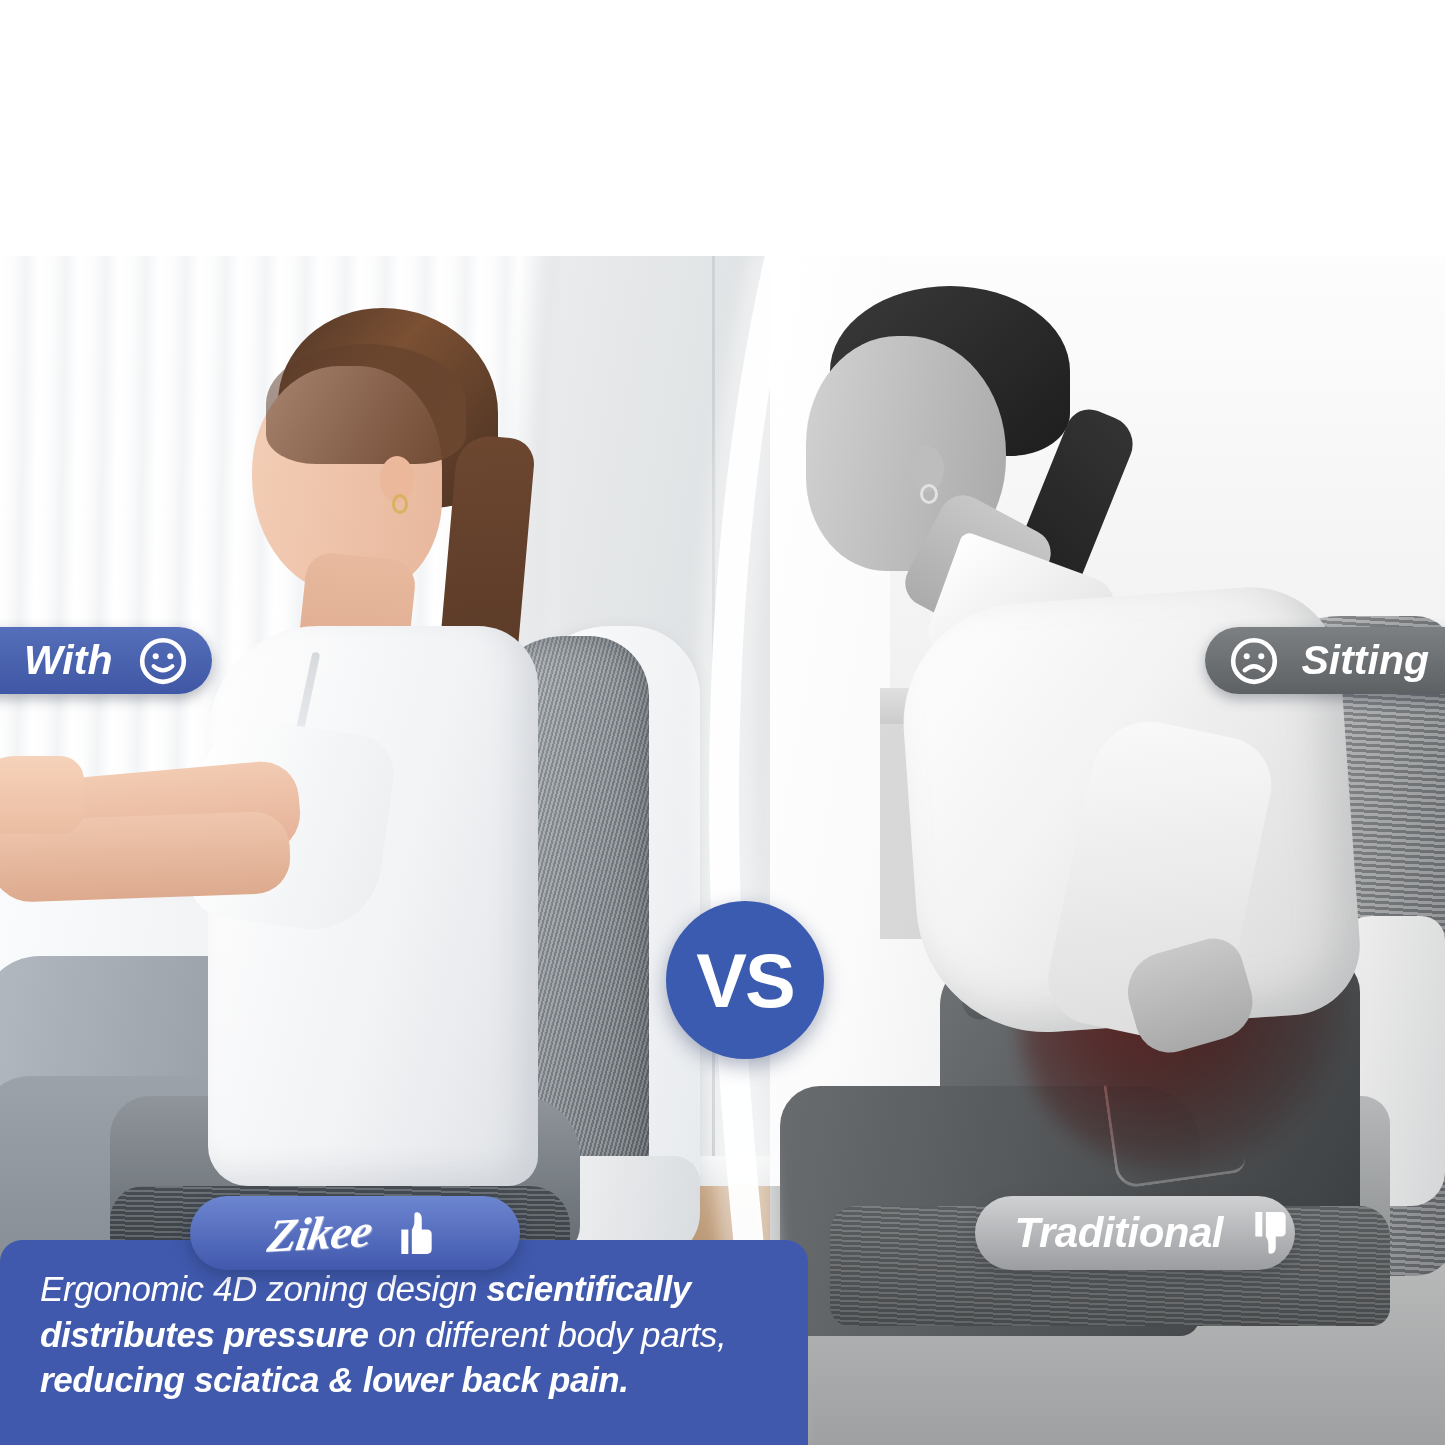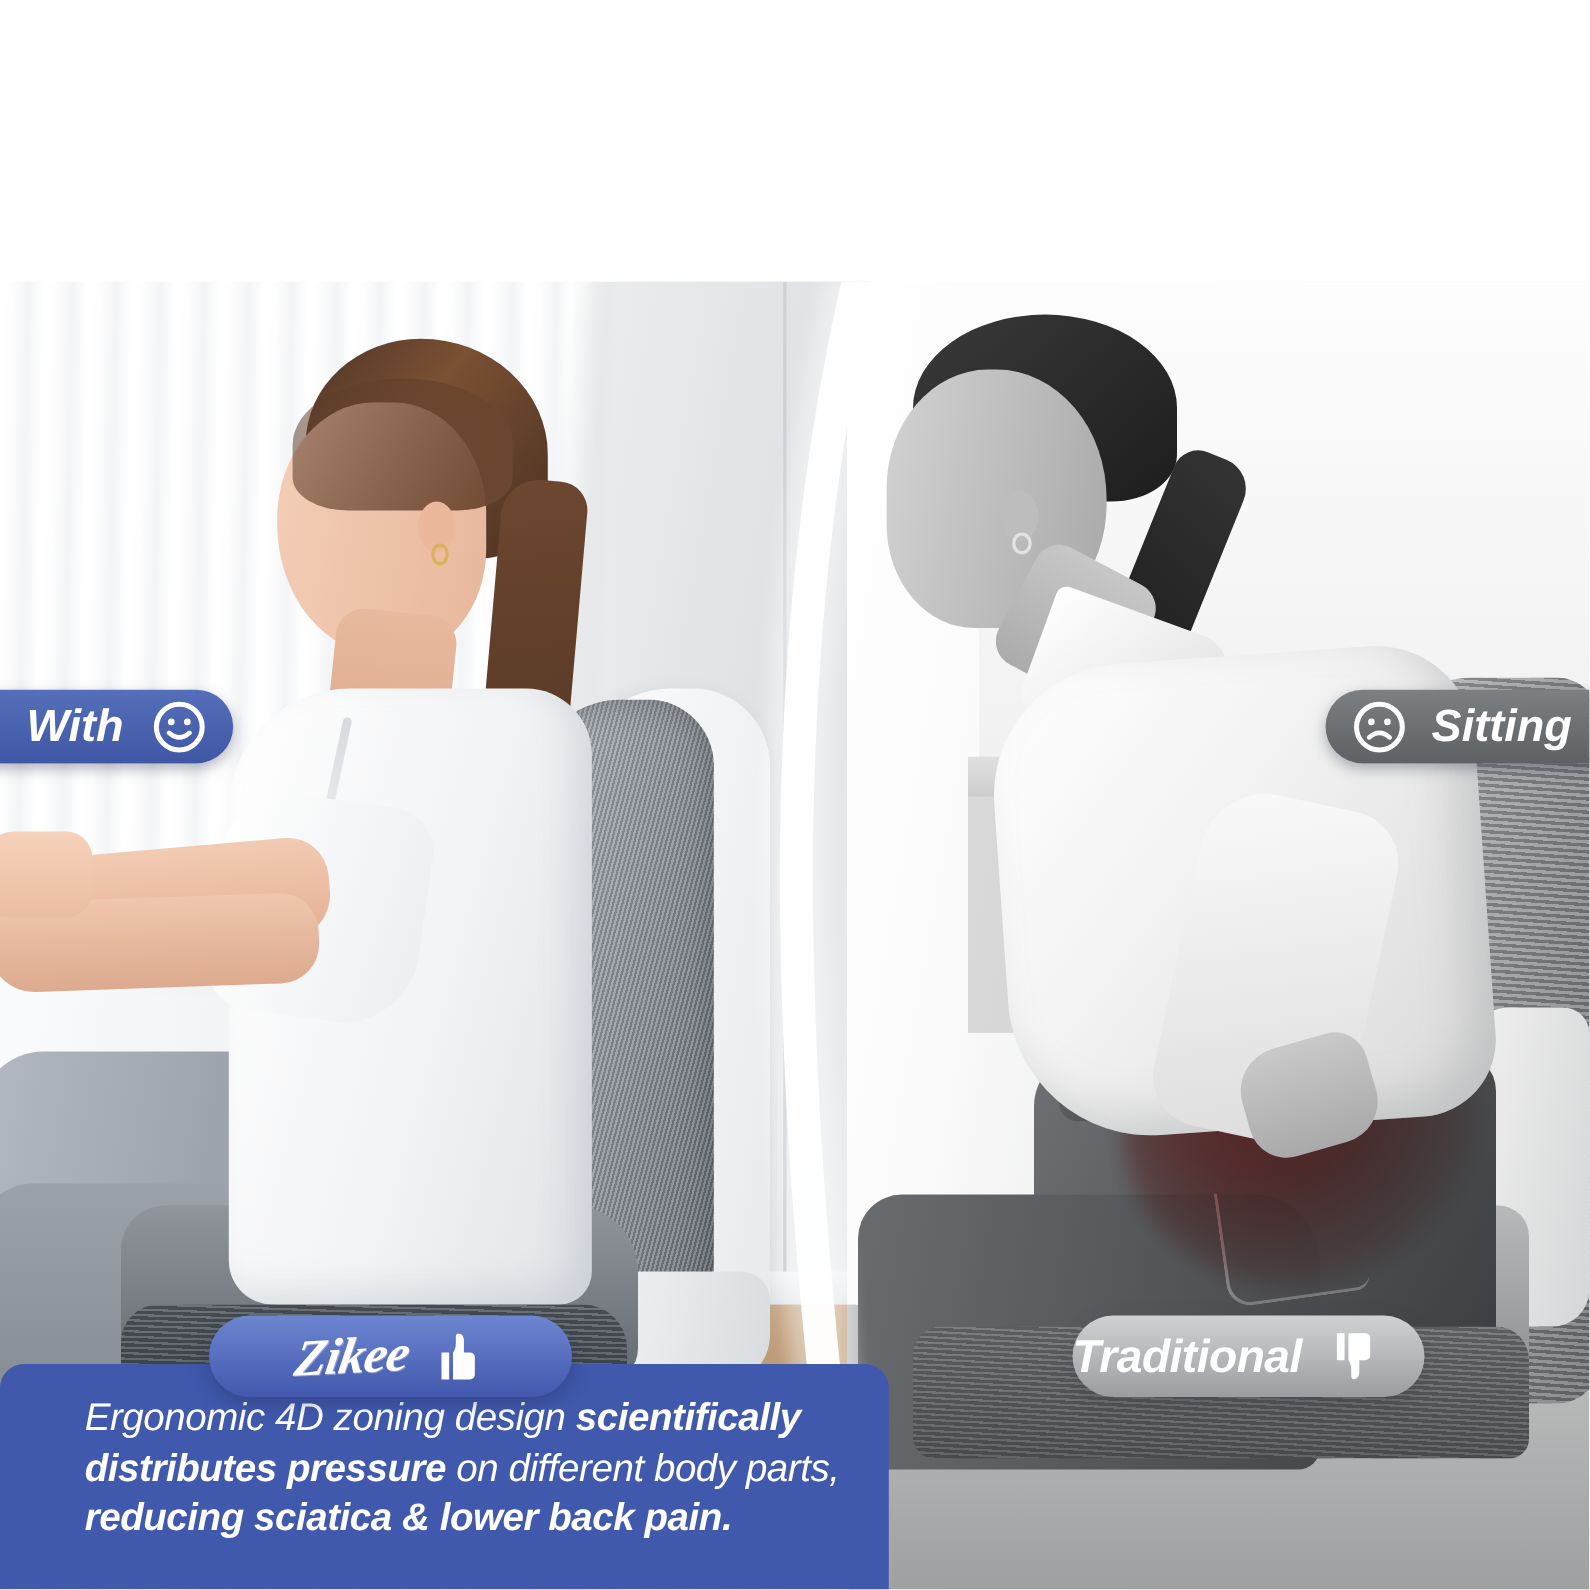--- a/index.html
+++ b/index.html
@@ -405,21 +405,21 @@
     color:#fff; font-size:47px; font-style:italic; font-weight:bold;
     font-family:"Liberation Serif", serif;
     transform:skewX(-12deg) rotate(-3deg);
     text-shadow:1px 1px 0 rgba(255,255,255,.35);
     letter-spacing:-1px;
   }
   #badge-trad {
     position:absolute; left:975px; top:1196px; width:320px; height:74px;
     border-radius:37px; z-index:70;
     background:linear-gradient(#cfd1d3,#9b9da0);
-    display:flex; align-items:center; justify-content:flex-start; gap:16px;
+    display:flex; align-items:center; justify-content:flex-end; gap:16px;
     box-shadow:0 6px 16px rgba(60,65,75,.35);
   }
   #trad-word {
     color:#fff; font-size:42px; font-style:italic; font-weight:bold;
     letter-spacing:-0.5px;
   }
   .thumb { width:56px; height:56px; flex:0 0 auto; }
 
   
   #cap-right {
@@ -429,21 +429,21 @@
   #cap-left {
     position:absolute; left:0; top:1240px; width:808px; height:205px;
     background:#4059ac; border-radius:22px 22px 0 0; z-index:62;
   }
   .cap-text {
     color:#ffffff; font-style:italic;
     font-family:"Liberation Sans", sans-serif;
   }
   #cap-left-text {
     position:absolute; left:40px; top:26px; width:715px;
-    font-size:35px; line-height:1.30; letter-spacing:-0.4px;margin-left:37px;
+    font-size:35px; line-height:1.30; letter-spacing:-0.4px;
   }
   #cap-right-text {
     position:absolute; left:38px; top:26px; width:610px;
     font-size:35px; line-height:1.30; letter-spacing:-0.4px;
   }
   .cap-text b { font-weight:bold; }
 </style>
 </head>
 <body>
 
@@ -545,20 +545,23 @@
     <div class="badge" id="badge-without">
       <svg class="face-icon" viewBox="0 0 48 48">
         <circle cx="24" cy="24" r="20" fill="none" stroke="#fff" stroke-width="4.4"></circle>
         <circle cx="17" cy="19.5" r="2.9" fill="#fff"></circle>
         <circle cx="31" cy="19.5" r="2.9" fill="#fff"></circle>
         <path d="M15 33 Q24 25 33 33" fill="none" stroke="#fff" stroke-width="4" stroke-linecap="round"></path>
       </svg>
       <span>Sitting</span>
     </div>
 
+    <div id="vs-badge">
+      <span>VS</span>
+    </div>
 
   </div>
 
   <div id="badge-brand">
     <span id="brand-word">Zikee</span>
     <svg class="thumb" viewBox="0 0 48 48">
       <path d="M14 21 L20 21 L20 42 L14 42 Z" fill="#fff"></path>
       <path d="M23 21 L23 42 L36 42 C38.5 42 40 40.4 40 38.2 L40 24.6 C40 22.4 38.5 21 36 21 L31.5 21 L31.5 11.5 C31.5 8.4 29.6 6.2 27.3 6.2 C25.9 6.2 25.2 7 25.2 8.6 L25.2 14.2 C25.2 17.2 24.2 19.4 23 21 Z" fill="#fff"></path>
     </svg>
   </div>

